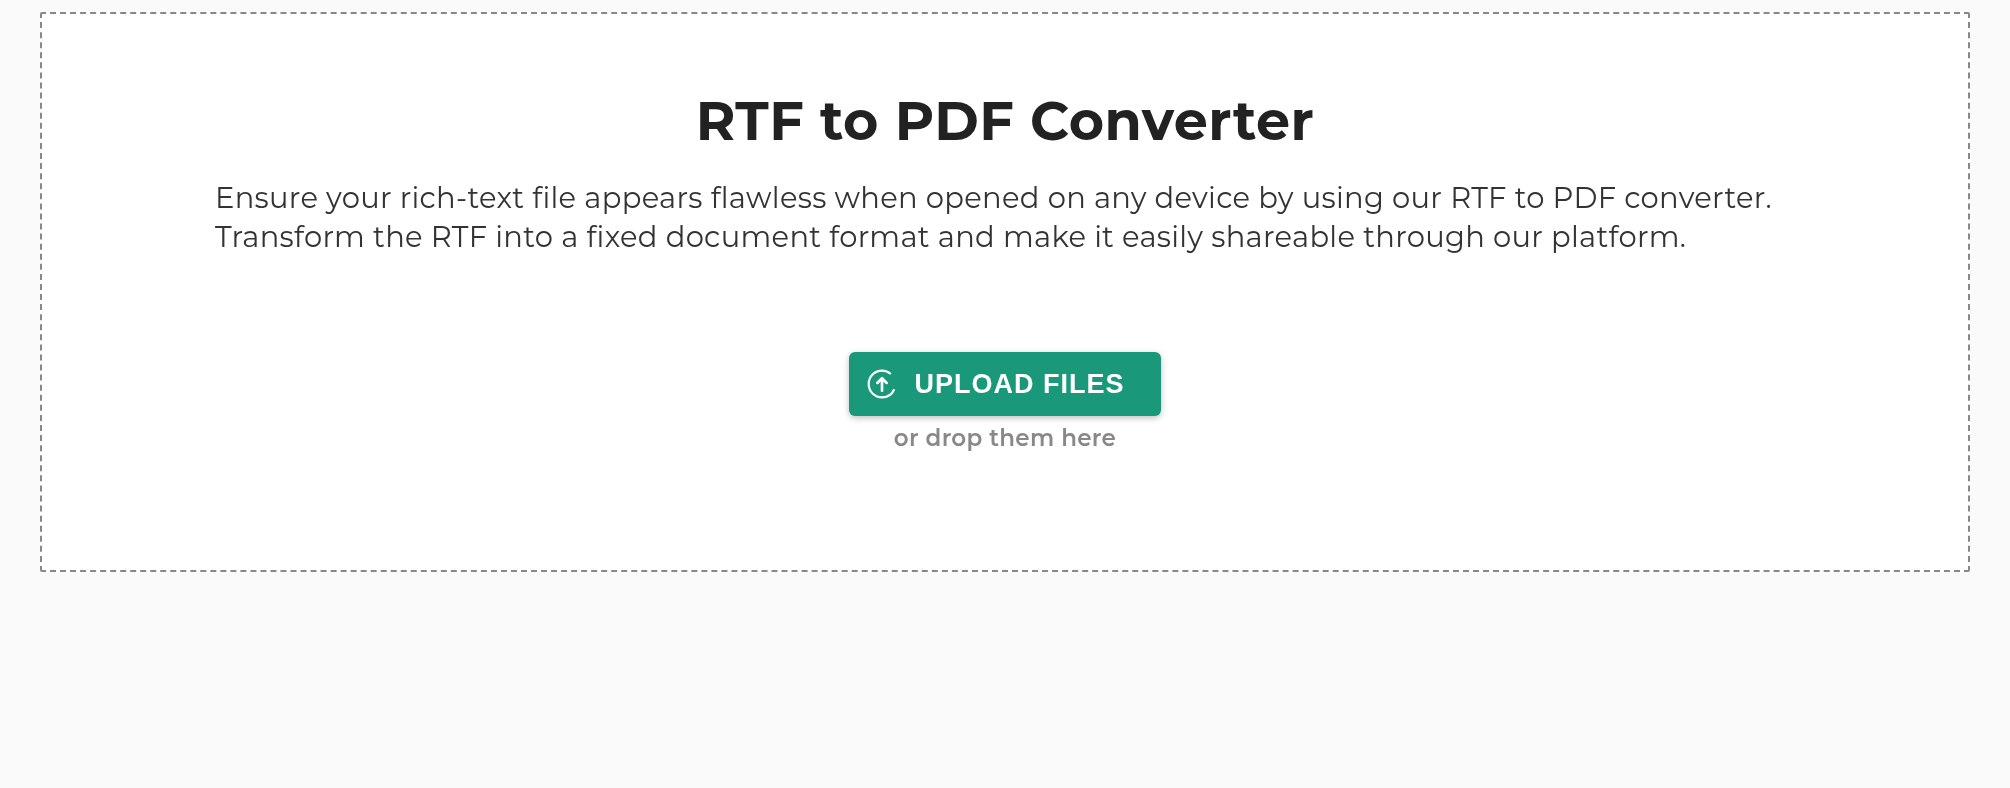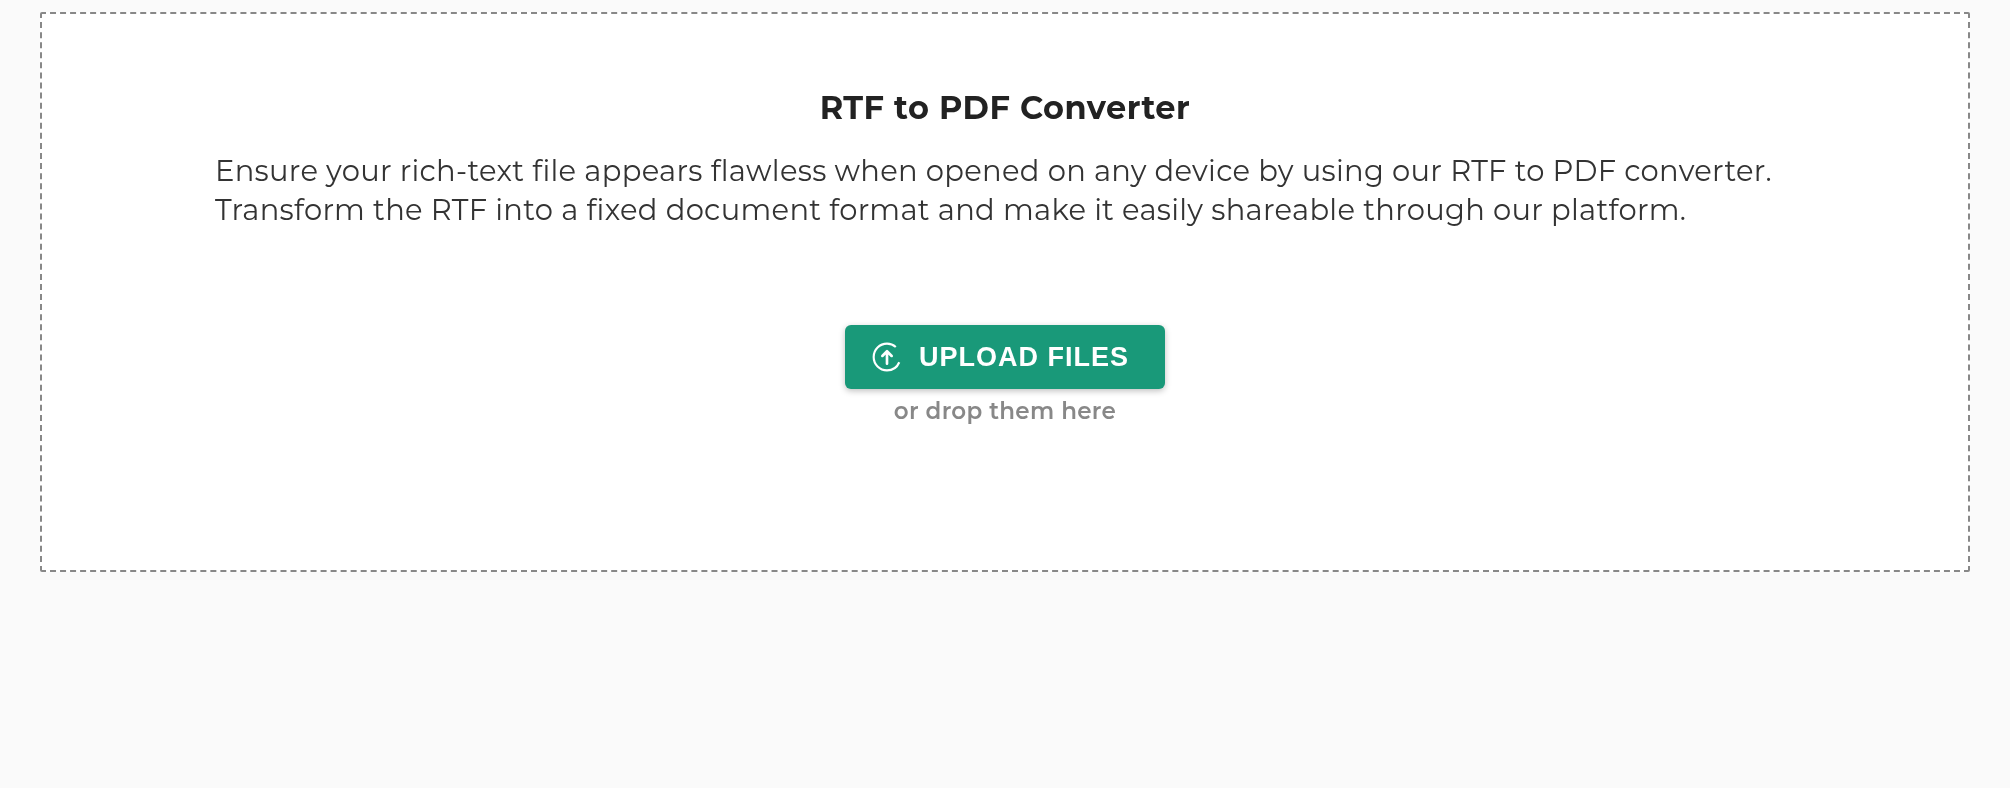--- a/index.html
+++ b/index.html
@@ -22,21 +22,21 @@
       border-radius: 2px;
       width: 100%;
       height: 560px;
       display: flex;
       flex-direction: column;
       align-items: center;
       padding-top: 74px;
     }
     
     .title {
-      font-size: 32px;
+      font-size: 54px;
       font-weight: 700;
       color: #222;
       letter-spacing: 0.5px;
       margin-bottom: 24px;
     }
     
     .description {
       font-size: 29px;
       color: #333;
       text-align: left;
@@ -51,21 +51,21 @@
       display: flex;
       flex-direction: column;
       align-items: center;
     }
     
     .upload-button {
       background-color: #199979;
       color: #fff;
       border: none;
       border-radius: 6px;
-      padding: 16px 36px 16px 26px;
+      padding: 16px 36px 16px 17px;
       font-size: 27px;
       font-weight: 700;
       letter-spacing: 1px;
       display: flex;
       align-items: center;
       gap: 16px;
       cursor: pointer;
       box-shadow: 0 2px 6px rgba(0,0,0,0.25);
     }
     

